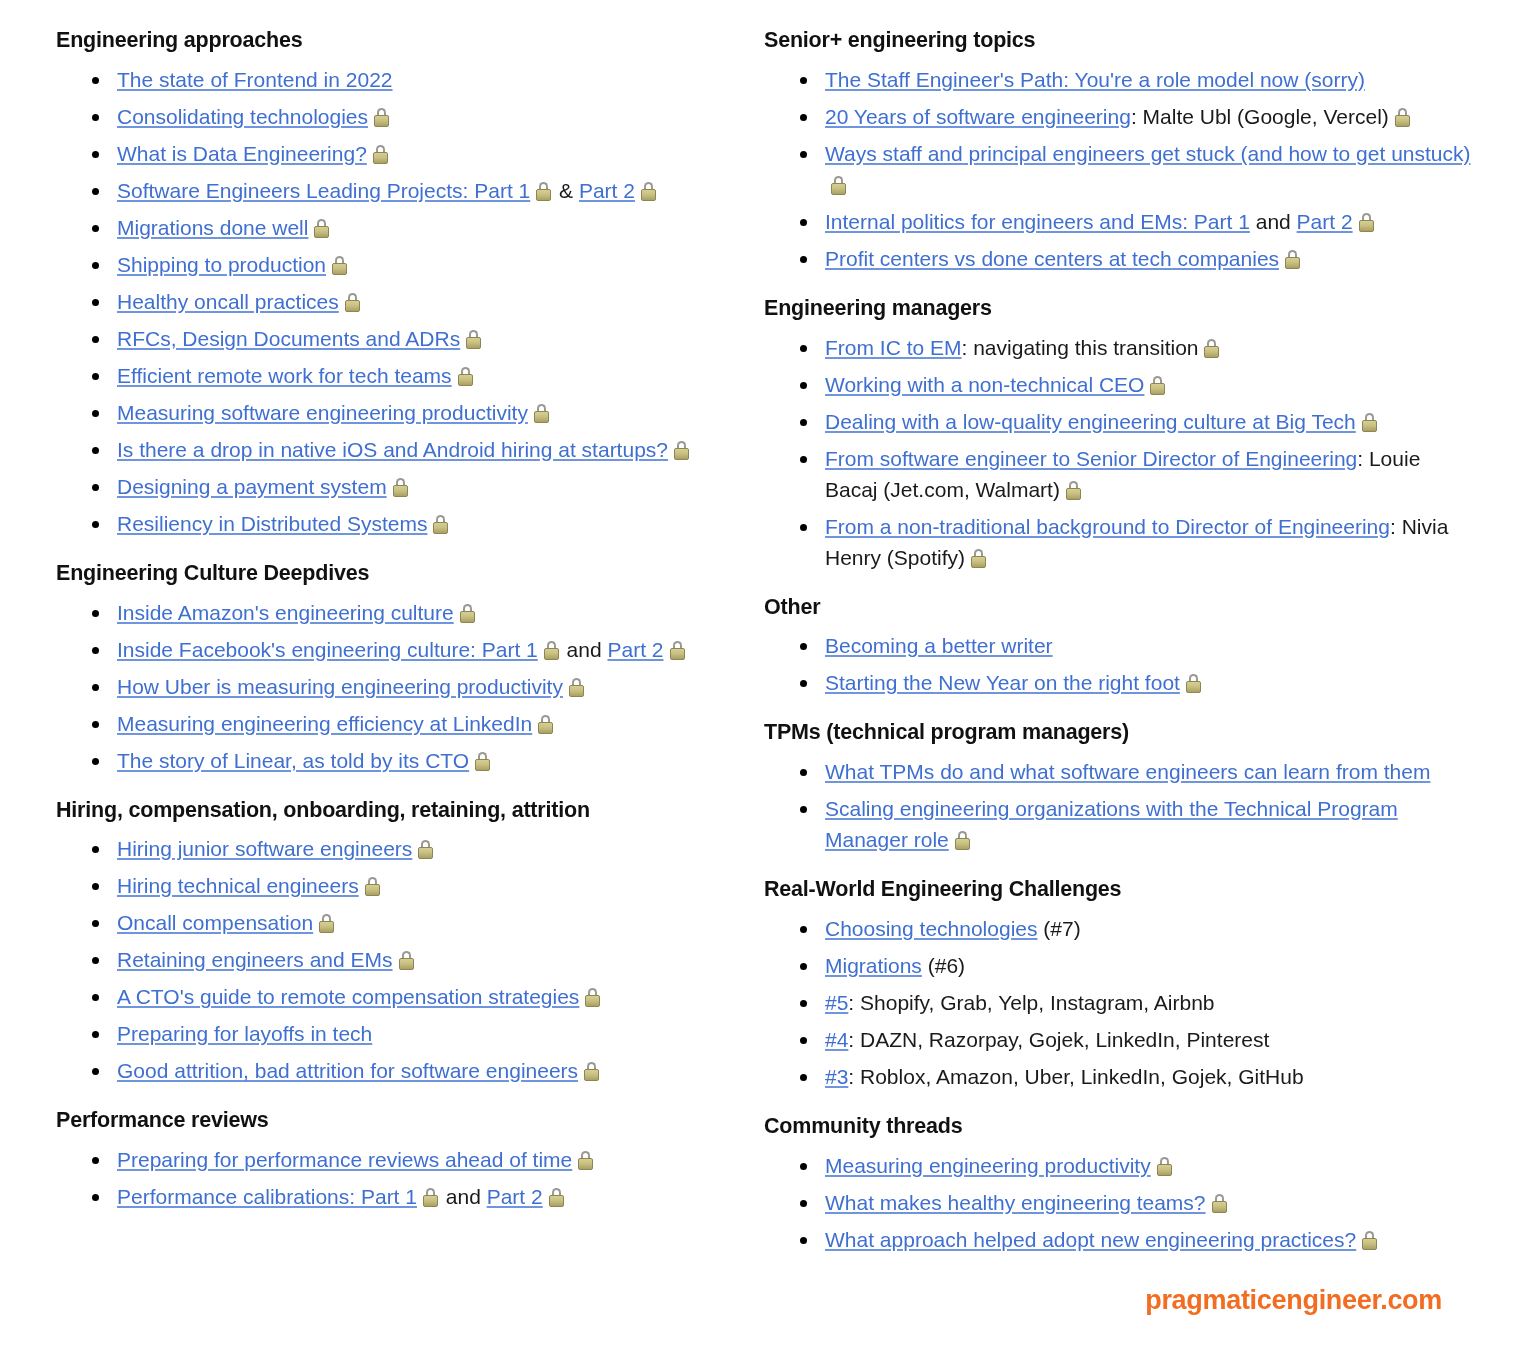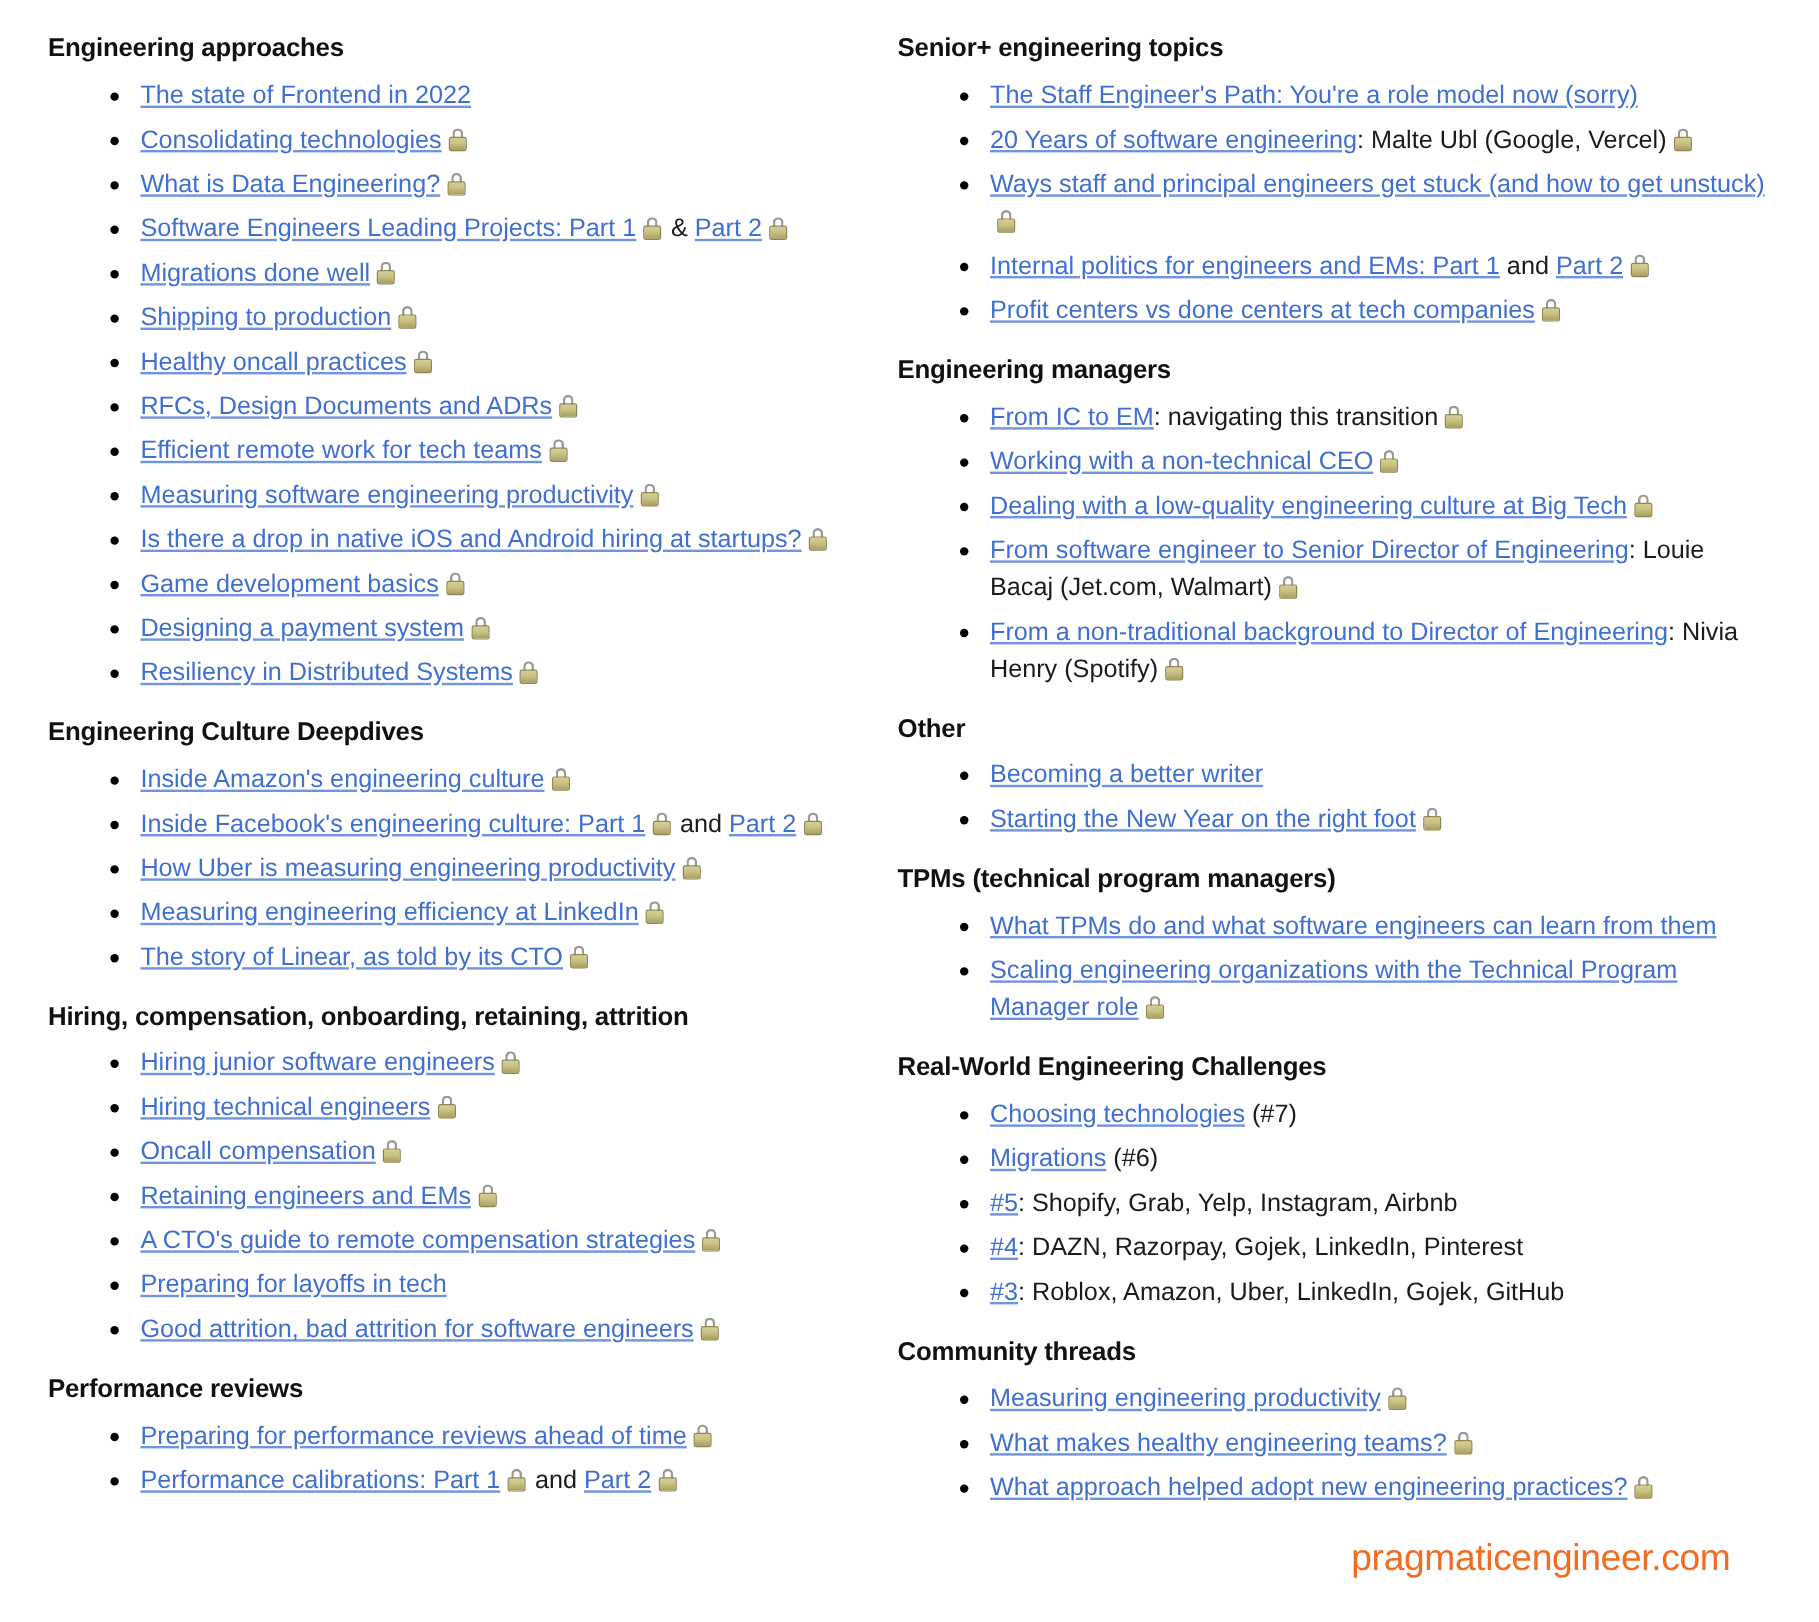--- a/index.html
+++ b/index.html
@@ -33,21 +33,21 @@
     flex: 0 0 724px;
     box-sizing: border-box;
   }
   .col-left { padding-left: 16px; padding-right: 0; }
 
   h2.section-title {
     font-size: 21.5px;
     font-weight: bold;
     letter-spacing: -0.2px;
     color: #111111;
-    margin: 0 0 10px 0;
+    margin: 0 0 10px 16px;
     line-height: 1.2;
   }
   .section { margin-bottom: 22px; }
 
   ul.links {
     list-style: none;
     margin: 1px;
     padding: 0;
   }
   ul.links > li {
@@ -106,22 +106,22 @@
     border-radius: 2px;
     background: linear-gradient(180deg, #d6cf93 0%, #c9c183 45%, #a9a061 100%);
     border: 1px solid #8d8553;
     box-sizing: border-box;
   }
 
   .footer-brand {
     position: absolute;
     right: 74px;
     bottom: 36px;
-    font-size: 31px;
-    font-weight: normal;
+    font-size: 27px;
+    font-weight: bold;
     color: #f26c21;
     letter-spacing: -0.3px;
     white-space: nowrap;
   }
 </style>
 </head>
 <body>
 
 <div class="page">
   <div class="columns">
@@ -133,21 +133,20 @@
             <li><a class="link">Consolidating technologies</a><span class="lock"><span class="shackle"></span><span class="body"></span></span></li>
             <li><a class="link">What is Data Engineering?</a><span class="lock"><span class="shackle"></span><span class="body"></span></span></li>
             <li><a class="link">Software Engineers Leading Projects: Part 1</a><span class="lock"><span class="shackle"></span><span class="body"></span></span><span class="plain"> &amp; </span><a class="link">Part 2</a><span class="lock"><span class="shackle"></span><span class="body"></span></span></li>
             <li><a class="link">Migrations done well</a><span class="lock"><span class="shackle"></span><span class="body"></span></span></li>
             <li><a class="link">Shipping to production</a><span class="lock"><span class="shackle"></span><span class="body"></span></span></li>
             <li><a class="link">Healthy oncall practices</a><span class="lock"><span class="shackle"></span><span class="body"></span></span></li>
             <li><a class="link">RFCs, Design Documents and ADRs</a><span class="lock"><span class="shackle"></span><span class="body"></span></span></li>
             <li><a class="link">Efficient remote work for tech teams</a><span class="lock"><span class="shackle"></span><span class="body"></span></span></li>
             <li><a class="link">Measuring software engineering productivity</a><span class="lock"><span class="shackle"></span><span class="body"></span></span></li>
             <li><a class="link">Is there a drop in native iOS and Android hiring at startups?</a><span class="lock"><span class="shackle"></span><span class="body"></span></span></li>
-            <li><a class="link">Game development basics</a><span class="lock"><span class="shackle"></span><span class="body"></span></span></li>
             <li><a class="link">Designing a payment system</a><span class="lock"><span class="shackle"></span><span class="body"></span></span></li>
             <li><a class="link">Resiliency in Distributed Systems</a><span class="lock"><span class="shackle"></span><span class="body"></span></span></li>
           </ul>
         </div>
         <div class="section">
           <h2 class="section-title">Engineering Culture Deepdives</h2>
           <ul class="links">
             <li><a class="link">Inside Amazon's engineering culture</a><span class="lock"><span class="shackle"></span><span class="body"></span></span></li>
             <li><a class="link">Inside Facebook's engineering culture: Part 1</a><span class="lock"><span class="shackle"></span><span class="body"></span></span><span class="plain">  and </span><a class="link">Part 2</a><span class="lock"><span class="shackle"></span><span class="body"></span></span></li>
             <li><a class="link">How Uber is measuring engineering productivity</a><span class="lock"><span class="shackle"></span><span class="body"></span></span></li>

